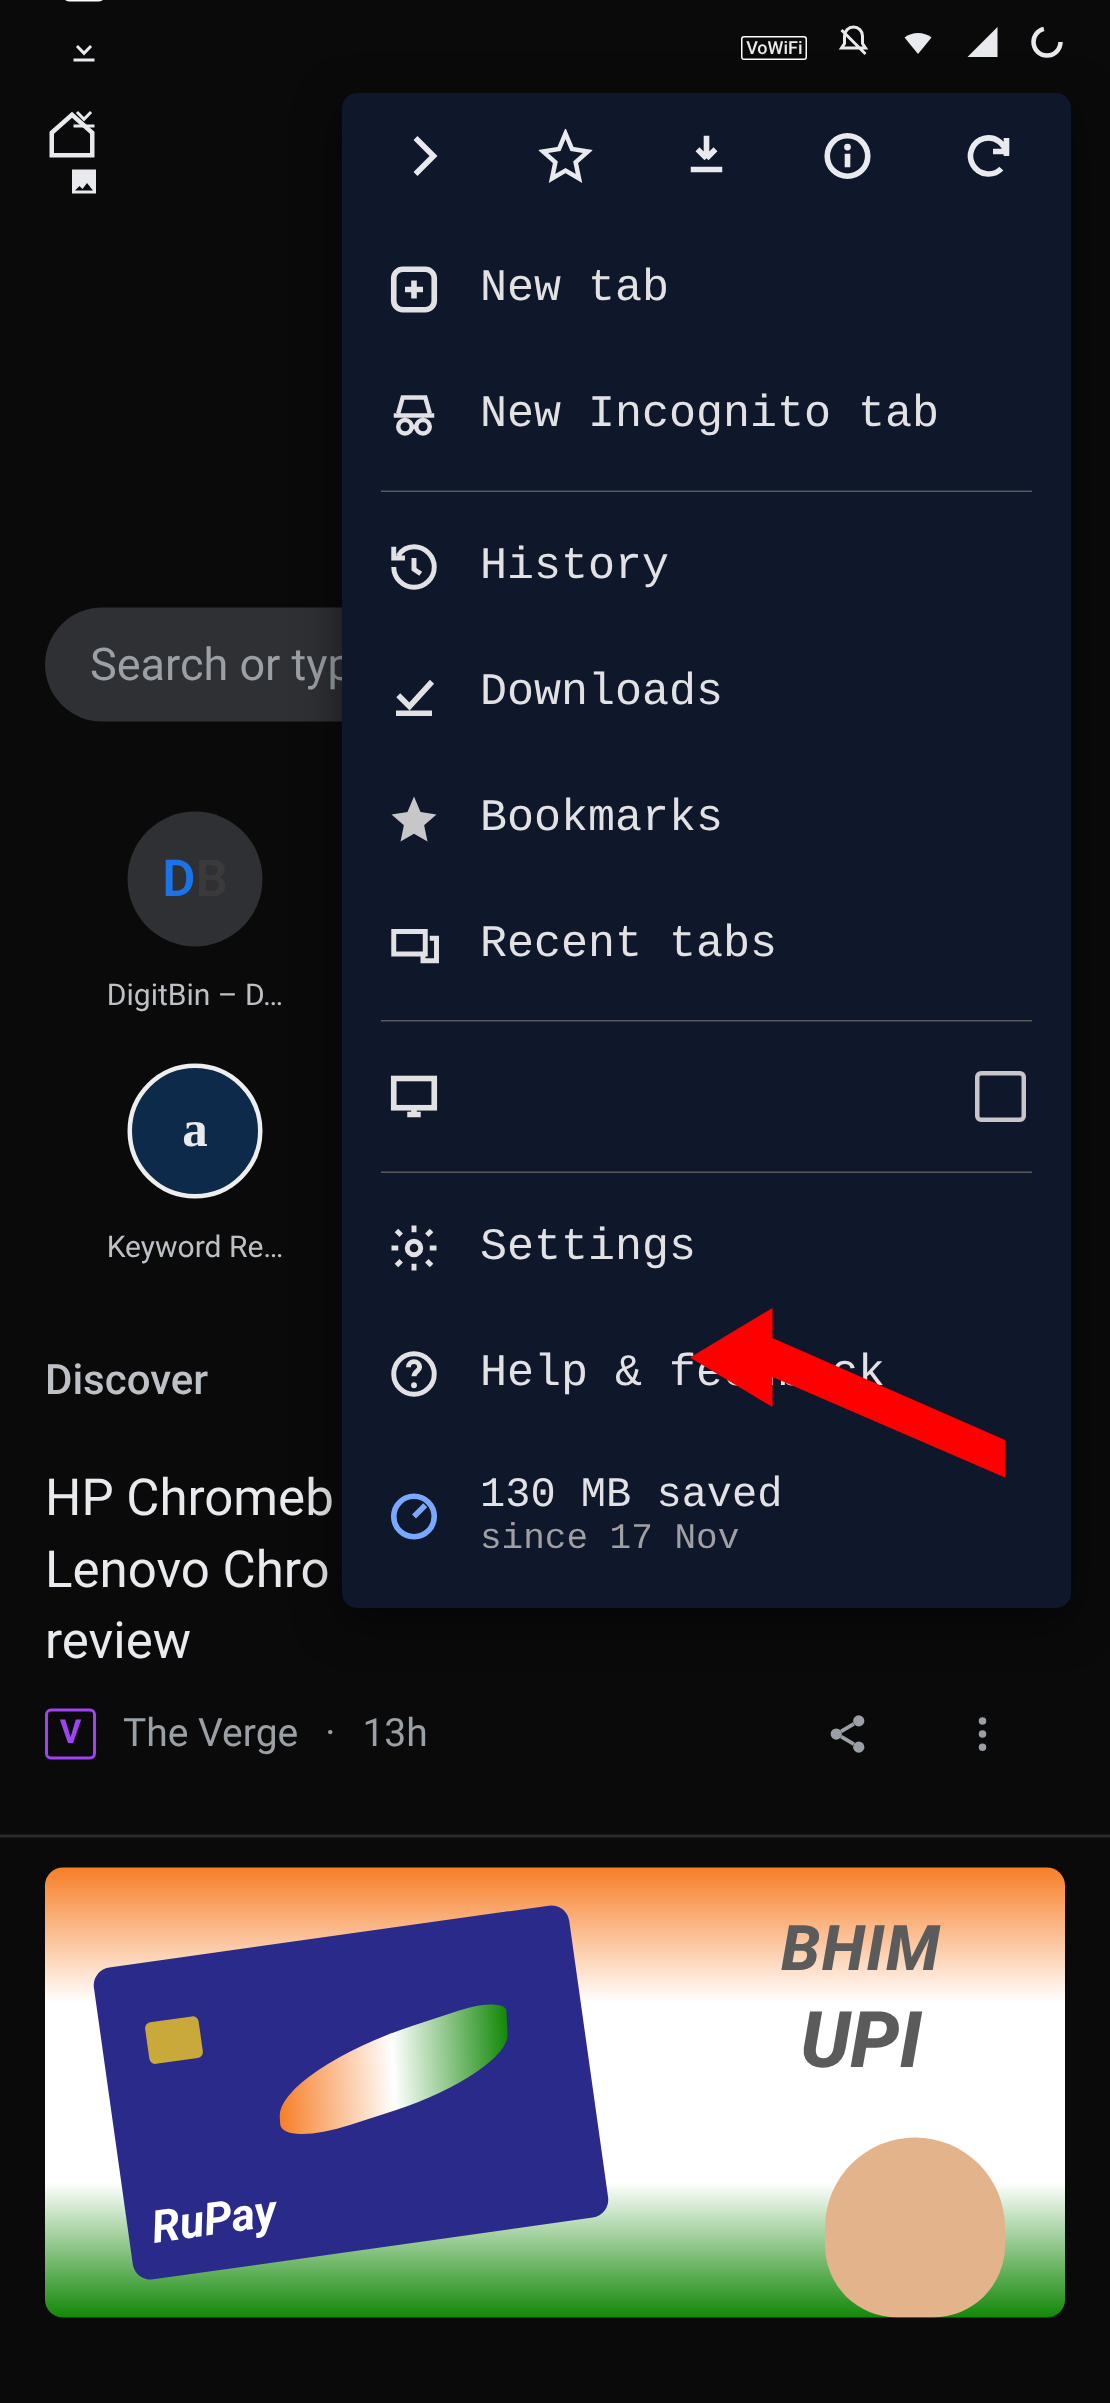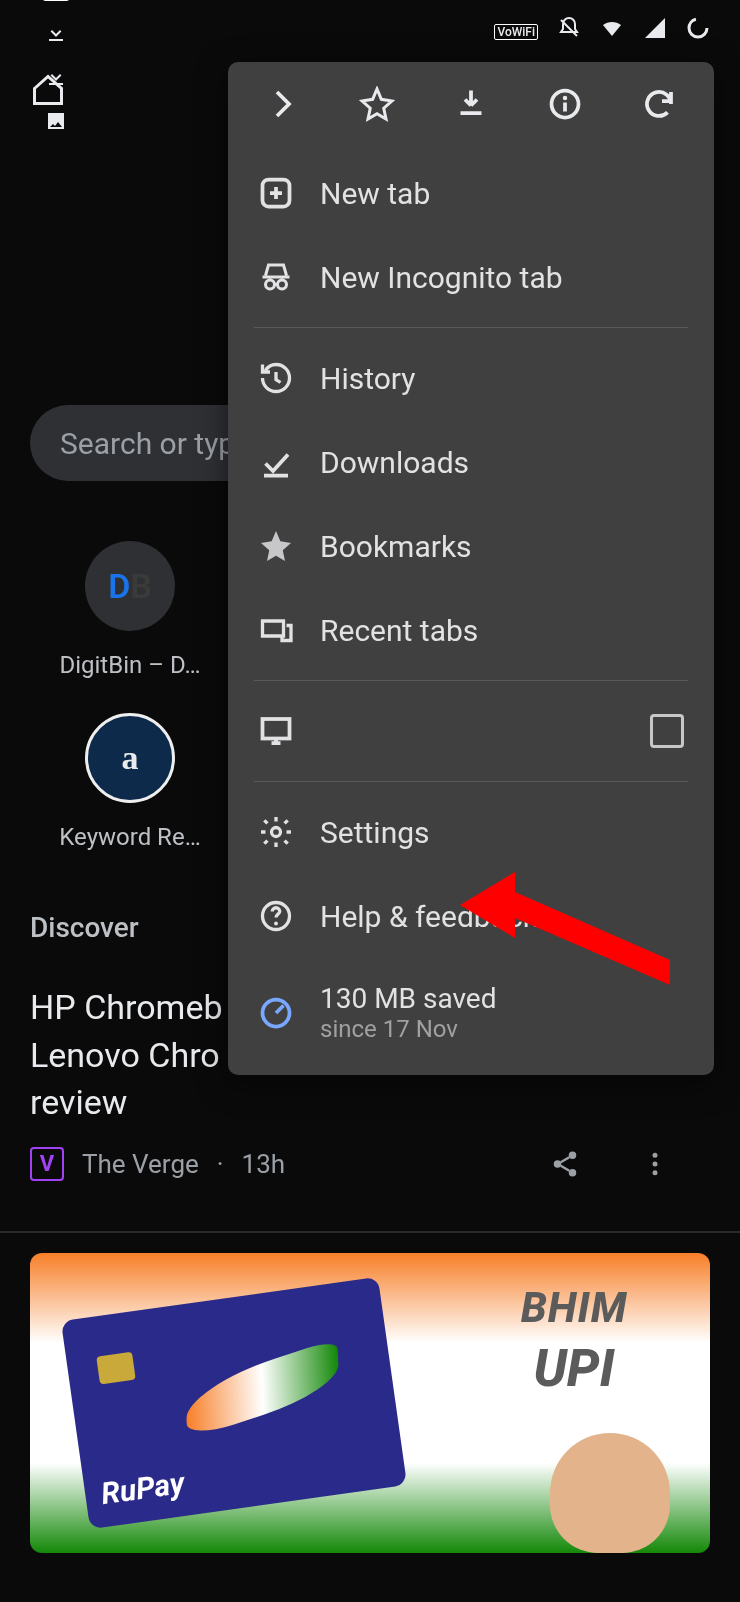--- a/index.html
+++ b/index.html
@@ -75,21 +75,21 @@
     width: 90px; height: 90px;
     background: #2f3034;
     border-radius: 50%;
     display: flex;
     align-items: center;
     justify-content: center;
     font-size: 34px;
     font-weight: 600;
   }
   .shortcut-label {
-    font-size: 24px;
+    font-size: 20px;
     color: #bdc1c6;
     text-align: center;
     white-space: nowrap;
     overflow: hidden;
     text-overflow: ellipsis;
     width: 160px;
   }
   .discover {
     font-size: 28px;
     color: #bdc1c6;
@@ -159,25 +159,26 @@
   .bhim{font-size:42px;font-weight:800;font-style:italic;color:#5b5b5b;letter-spacing:1px;}
   .upi{font-size:52px;font-weight:800;font-style:italic;color:#5b5b5b;}
   .face{position:absolute;bottom:0;right:40px;width:120px;height:120px;background:#e3b48c;border-radius:50% 50% 40% 40%;}
 
   
   .menu {
     position: absolute;
     top: 62px;
     right: 26px;
     width: 486px;
-    background: #404040;
+    background: #0f172a;
     border-radius: 10px;
     box-shadow: 0 8px 30px rgba(0,0,0,0.5);
     z-index: 100;
     padding-bottom: 4px;
+    font-family: Liberation Mono, monospace;
   }
   .menu-toolbar {
     display: flex;
     justify-content: space-around;
     padding: 24px 8px;
     border-bottom: 1px solid rgba(255,255,255,0);
   }
   .menu-toolbar .ticon {
     width: 36px; height: 36px; fill: #b0b0b2;
   }

